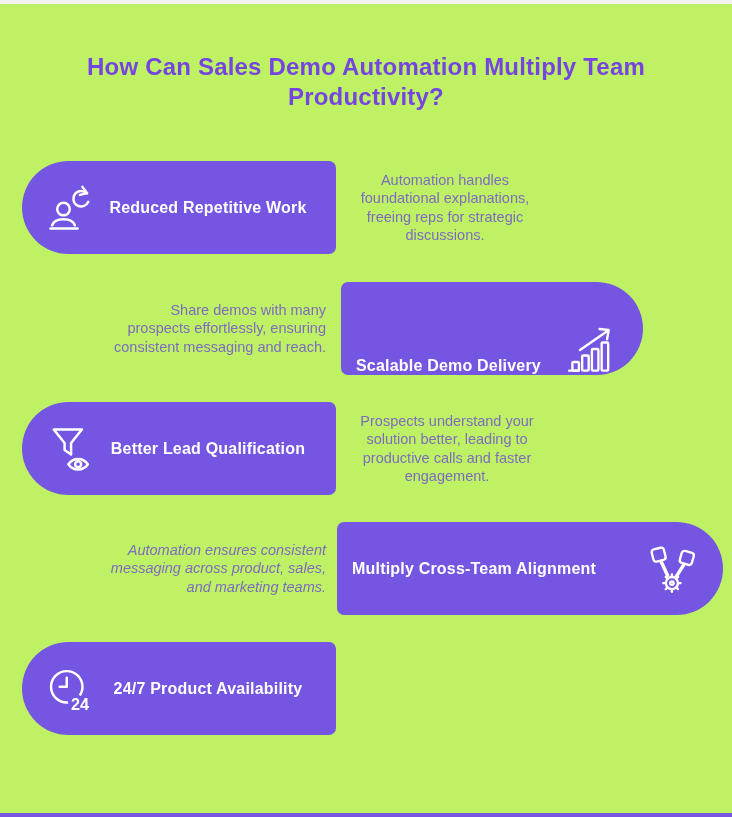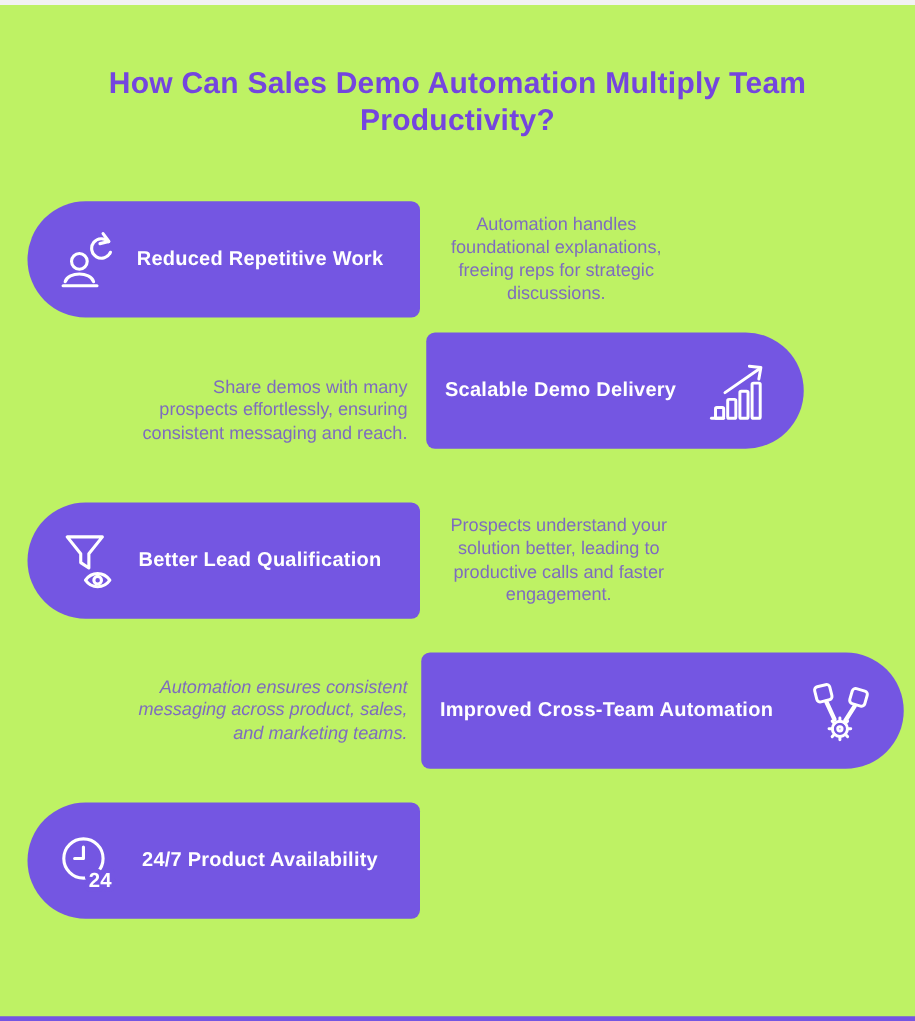--- a/index.html
+++ b/index.html
@@ -66,21 +66,21 @@
   .desc.align-right{text-align:right;justify-content:flex-end;}
   .footer-bar{
     position:absolute;
     left:0;bottom:0;
     width:100%;height:8px;
     background:var(--accent);
   }
   
   #pill-1{left:22px;top:157px;width:314px;}
   #desc-1{left:349px;top:157px;width:192px;}
-  #pill-2{left:341px;top:262px;width:302px;}
+  #pill-2{left:341px;top:278px;width:302px;align-items:flex-end;}
   #desc-2{left:106px;top:278px;width:220px;}
   #pill-3{left:22px;top:398px;width:314px;}
   #desc-3{left:349px;top:398px;width:196px;}
   #pill-4{left:337px;top:518px;width:386px;}
   #desc-4{left:98px;top:518px;width:228px;font-style:italic;}
   #pill-5{left:22px;top:638px;width:314px;}
   #desc-5{left:349px;top:638px;width:196px;}
 </style>
 </head>
 <body>
@@ -134,21 +134,21 @@
     <span class="pill-title">Better Lead Qualification</span>
   </div>
   <div class="desc align-left" id="desc-3">
     <span>Prospects understand your solution better, leading to productive calls and faster engagement.</span>
   </div>
 
   <div class="desc align-right" id="desc-4">
     <span>Automation ensures consistent messaging across product, sales, and marketing teams.</span>
   </div>
   <div class="pill right" id="pill-4">
-    <span class="pill-title">Improved Cross-Team Automation</span>
+    <span class="pill-title">Multiply Cross-Team Alignment</span>
     <span class="icon-wrap">
       <svg viewBox="0 0 48 48" fill="none" stroke="#fff" stroke-width="2.2" stroke-linecap="round" stroke-linejoin="round">
         <line x1="13" y1="17" x2="19" y2="30" stroke-width="3.2"></line>
         <line x1="34" y1="20" x2="27" y2="31" stroke-width="3.2"></line>
         <rect x="5" y="5" width="11.5" height="11.5" rx="2.5" transform="rotate(-14 10.75 10.75)"></rect>
         <rect x="31" y="8" width="11.5" height="11.5" rx="2.5" transform="rotate(16 36.75 13.75)"></rect>
         <circle cx="23" cy="37" r="5.6"></circle>
         <circle cx="23" cy="37" r="1.6"></circle>
         <line x1="23" y1="29" x2="23" y2="31.4"></line>
         <line x1="23" y1="42.6" x2="23" y2="45"></line>

